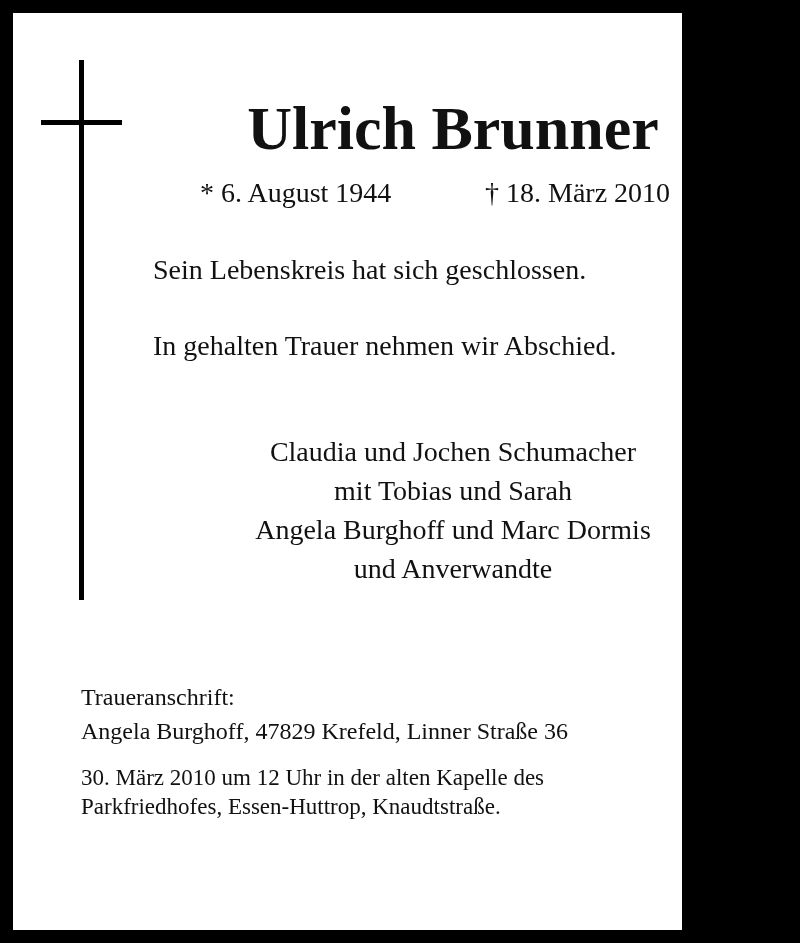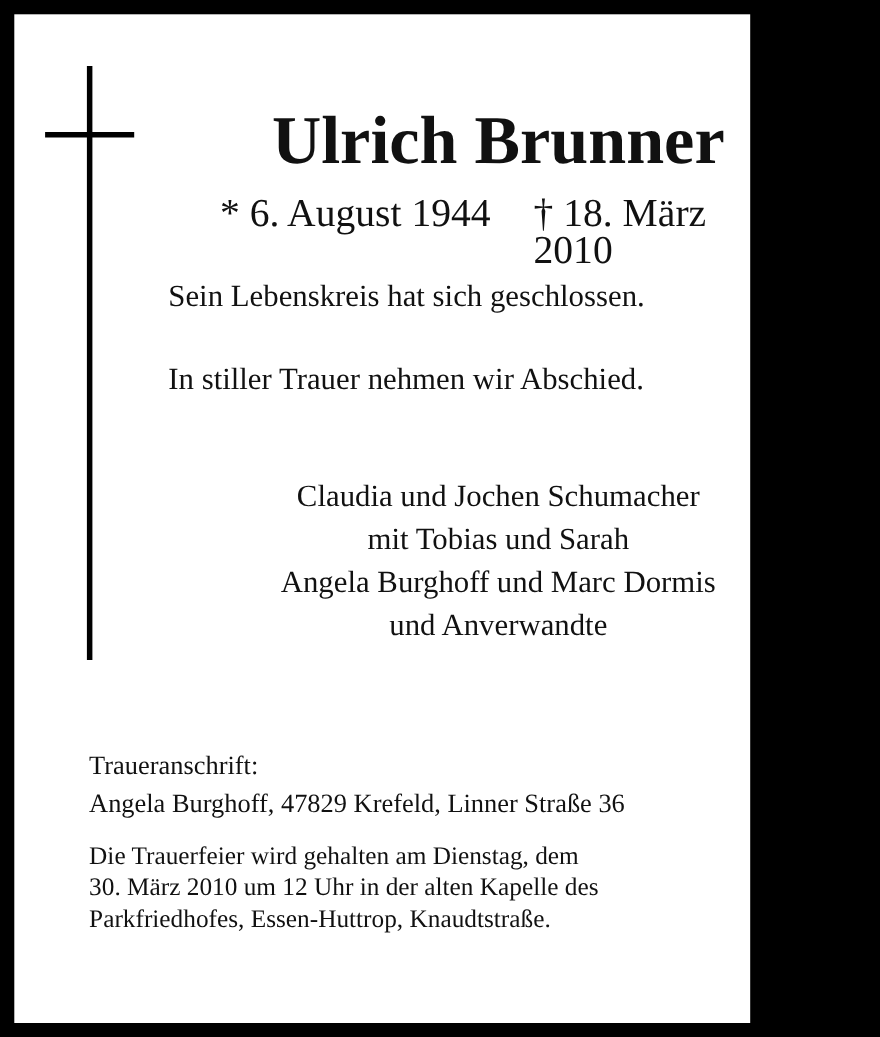--- a/index.html
+++ b/index.html
@@ -1,21 +1,21 @@
 <!DOCTYPE html>
 <html><head>
 <meta charset="utf-8">
 <style>
   html, body { margin: 0; padding: 0; background: #000; }
   body { width: 800px; height: 943px; position: relative; overflow: hidden; font-family: "Liberation Serif", "DejaVu Serif", serif; color: #111; }
   .card { position: absolute; left: 13px; top: 13px; width: 669px; height: 917px; background: #fff; }
   .cross-v { position: absolute; left: 66px; top: 47px; width: 5px; height: 540px; background: #000; }
   .cross-h { position: absolute; left: 28px; top: 107px; width: 81px; height: 5px; background: #000; }
   .name { position: absolute; left: 140px; width: 600px; top: 80px; text-align: center; font-weight: bold; font-size: 62px; line-height: 70px; letter-spacing: 0px; }
-  .dates { position: absolute; top: 163px; font-size: 36px; line-height: 34px; }
+  .dates { position: absolute; top: 163px; font-size: 28px; line-height: 34px; }
   .born { left: 187px; }
   .died { left: 472px; }
   .centered { position: absolute; left: 140px; width: 600px; text-align: left; font-size: 28px; line-height: 38px; }
   .line1 { top: 238px; }
   .line2 { top: 314px; }
   .family { position: absolute; left: 140px; width: 600px; top: 419px; text-align: center; font-size: 28px; line-height: 39px; }
   .family div { white-space: nowrap; text-align: center; }
   .addr { position: absolute; left: 68px; top: 637px; font-size: 24px; line-height: 34px; margin-top: 30px; }
   .addr div { white-space: nowrap; }
   .ceremony { position: absolute; left: 68px; top: 750px; font-size: 23px; line-height: 29px; }
@@ -29,32 +29,31 @@
     <div class="cross-v"></div>
     <div class="cross-h"></div>
   </div>
 
   <div class="name">Ulrich Brunner</div>
 
   <div class="dates born">* 6. August 1944</div>
   <div class="dates died">† 18. März 2010</div>
 
   <div class="centered line1">Sein Lebenskreis hat sich geschlossen.</div>
-  <div class="centered line2">In stiller Trauer nehmen wir Abschied.</div>
+  <div class="centered line2">In gehalten Trauer nehmen wir Abschied.</div>
 
   <div class="family">
     <div>Claudia und Jochen Schumacher</div>
     <div>mit Tobias und Sarah</div>
     <div>Angela Burghoff und Marc Dormis</div>
     <div>und Anverwandte</div>
   </div>
 
   <div class="addr">
     <div>Traueranschrift:</div>
     <div>Angela Burghoff, 47829 Krefeld, Linner Straße 36</div>
   </div>
 
   <div class="ceremony">
-    <div>Die Trauerfeier wird gehalten am Dienstag, dem</div>
     <div>30. März 2010 um 12 Uhr in der alten Kapelle des</div>
     <div>Parkfriedhofes, Essen-Huttrop, Knaudtstraße.</div>
   </div>
 </div>
 
 </body></html>

